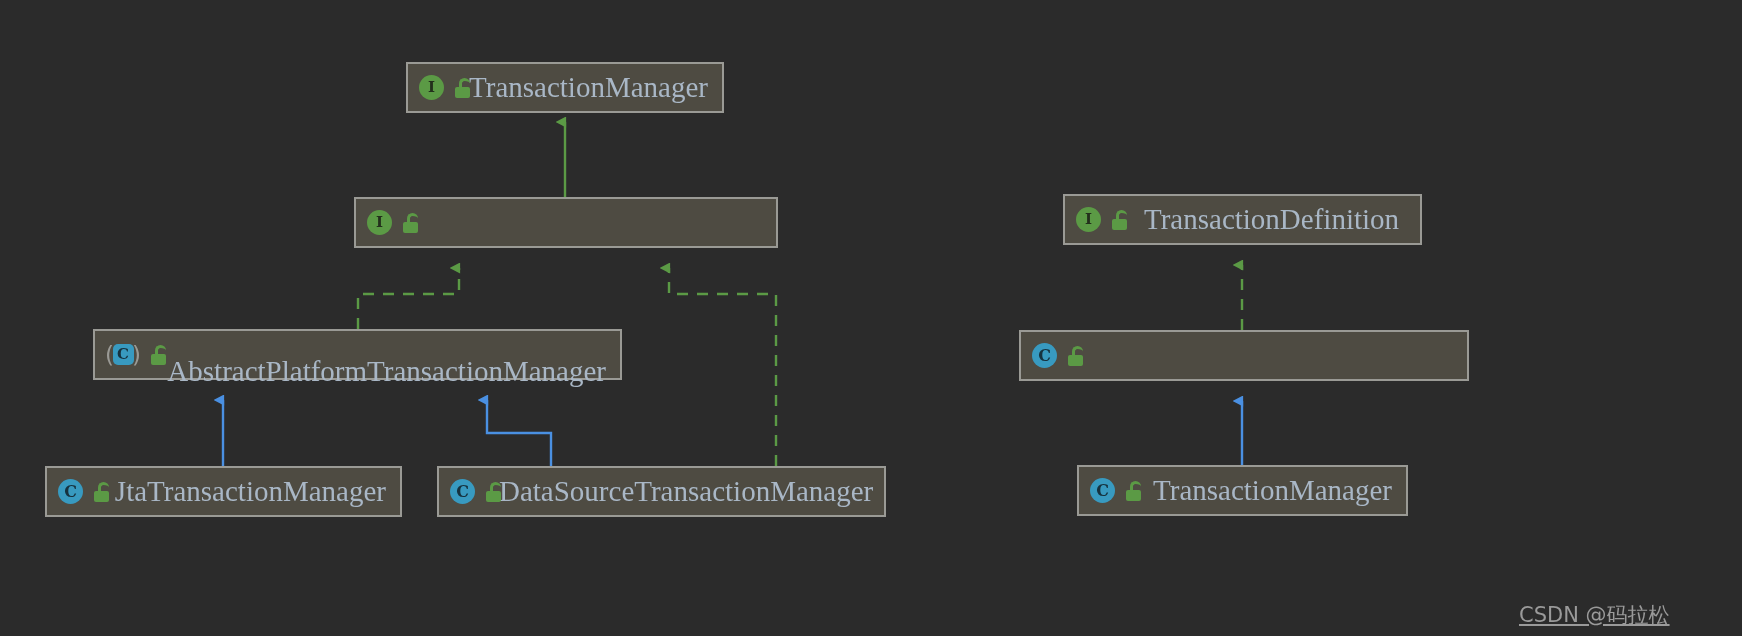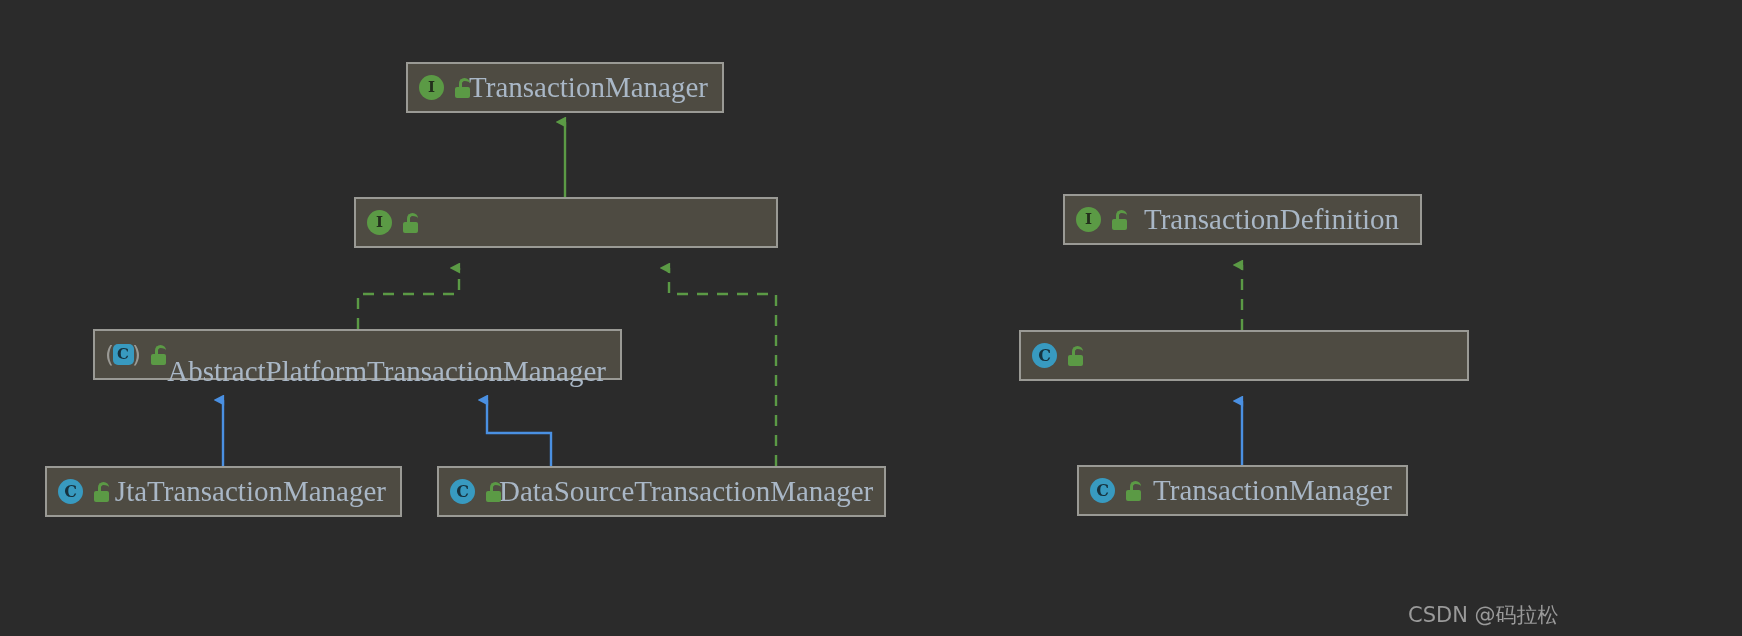--- a/index.html
+++ b/index.html
@@ -250,14 +250,14 @@
           <span class="ico-class" style="background: rgb(56, 154, 192);">C</span>
         </span>
         <span class="ico-lock">
           <span class="shackle" style="border-color: rgb(91, 154, 69) transparent transparent rgb(91, 154, 69);"></span>
           <span class="body" style="background: rgb(91, 154, 69);"></span>
         </span>
         <span class="node-label" style="color: rgb(169, 183, 198);">TransactionManager</span>
       </div>
     </div>
 
-  <div class="watermark" style="left: 1408px; top: 601px; color: rgb(154, 154, 154);">CSDN @码拉松</div>
+  <div class="watermark" style="left: 1519px; top: 601px; color: rgb(154, 154, 154); text-decoration: underline;">CSDN @码拉松</div>
 </div>
 
 </body></html>

